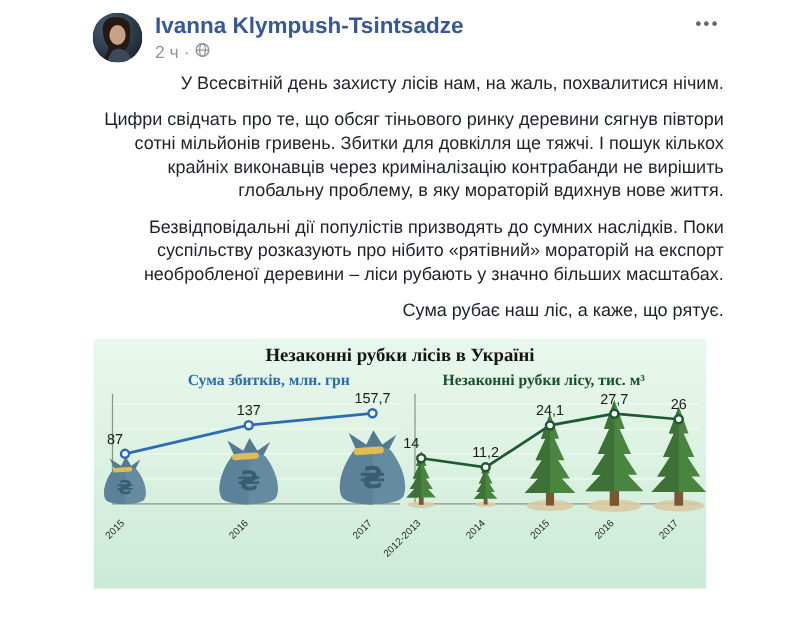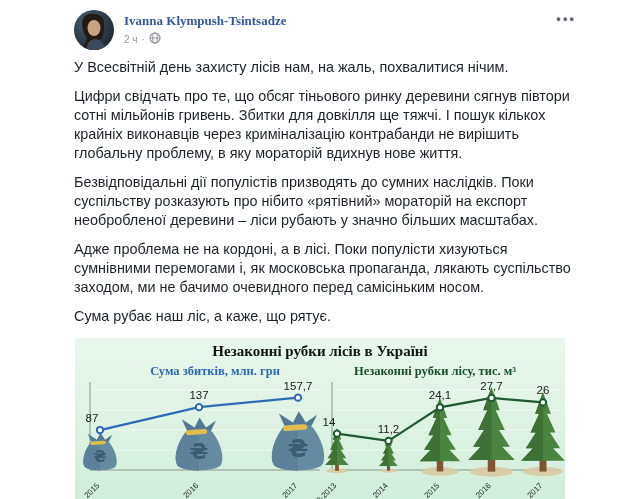--- a/index.html
+++ b/index.html
@@ -20,39 +20,39 @@
     padding: 10px 14px 4px 14px;
     display: flex; align-items: flex-start;
   }
   .avatar {
     width: 40px; height: 40px; border-radius: 50%;
     overflow: hidden; flex: 0 0 40px;
     cursor: pointer;
   }
   .header-texts { margin-left: 10px; padding-top: 1px; }
   .author-name {
-    color: #365899; font-weight: bold; font-size: 13px;
-    text-decoration: none; line-height: 18px; cursor: pointer; font-family: Liberation Serif, serif;
+    color: #365899; font-weight: bold; font-size: 18px;
+    text-decoration: none; line-height: 18px; cursor: pointer;
   }
   .post-meta {
     margin-top: 2px;
-    font-size: 10px; color: #90949c;
+    font-size: 14px; color: #90949c;
     display: flex; align-items: center; gap: 4px;
   }
   .globe { display: inline-block; vertical-align: middle; }
   .menu-dots {
     position: absolute; right: 14px; top: 14px;
     color: #616770; font-size: 13px; letter-spacing: 2px;
     font-weight: bold; cursor: pointer; line-height: 10px;
   }
   .post-body {
     padding: 4px 14px 0 14px;
     font-size: 14.4px; line-height: 19px;
   }
-  .post-body p { margin: 0 0 10px 0; width: 505px; }
+  .post-body p { margin: 0 0 10px 0; width: 505px; text-align: right; }
   .chart-wrap {
     margin: 12px 0 0 1px;
     width: 490px; height: 200px;
     background: linear-gradient(180deg, #e9f7ec 0%, #ddf2e3 45%, #cbead8 100%);
     cursor: pointer;
   }
 </style>
 </head>
 <body>
 
@@ -87,21 +87,20 @@
         </span>
       </div>
     </div>
     <div class="menu-dots">•••</div>
   </div>
 
   <div class="post-body">
     <p>У Всесвітній день захисту лісів нам, на жаль, похвалитися нічим.</p>
     <p>Цифри свідчать про те, що обсяг тіньового ринку деревини сягнув півтори сотні мільйонів гривень. Збитки для довкілля ще тяжчі. І пошук кількох крайніх виконавців через криміналізацію контрабанди не вирішить глобальну проблему, в яку мораторій вдихнув нове життя.</p>
     <p>Безвідповідальні дії популістів призводять до сумних наслідків. Поки суспільству розказують про нібито «рятівний» мораторій на експорт необробленої деревини – ліси рубають у значно більших масштабах.</p>
-    <p>Адже проблема не на кордоні, а в лісі. Поки популісти хизуються сумнівними перемогами і, як московська пропаганда, лякають суспільство заходом, ми не бачимо очевидного перед самісіньким носом.</p>
     <p>Сума рубає наш ліс, а каже, що рятує.</p>
 
     <div class="chart-wrap" id="chart"><svg width="490" height="200" viewBox="0 0 490 200">
           <text x="245" y="18" text-anchor="middle" fill="#141414" font-family="'Liberation Serif', serif" font-size="15" font-weight="bold">Незаконні рубки лісів в Україні</text>
           <g>
             <text x="140" y="37" text-anchor="middle" fill="#2a6cb3" font-family="'Liberation Serif', serif" font-size="12.5" font-weight="bold">Сума збитків, млн. грн</text>
             <line x1="15" y1="52" x2="245" y2="52" stroke="#ffffff" stroke-opacity="0.55" stroke-width="1"></line>
             <line x1="15" y1="72" x2="245" y2="72" stroke="#ffffff" stroke-opacity="0.55" stroke-width="1"></line>
             <line x1="15" y1="92" x2="245" y2="92" stroke="#ffffff" stroke-opacity="0.55" stroke-width="1"></line>
             <line x1="15" y1="112" x2="245" y2="112" stroke="#ffffff" stroke-opacity="0.55" stroke-width="1"></line>

